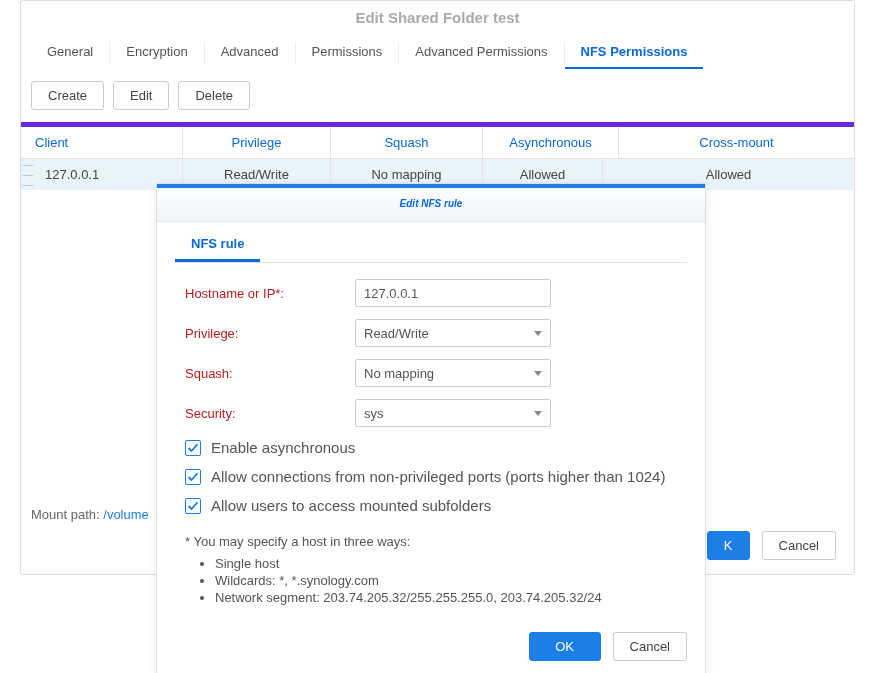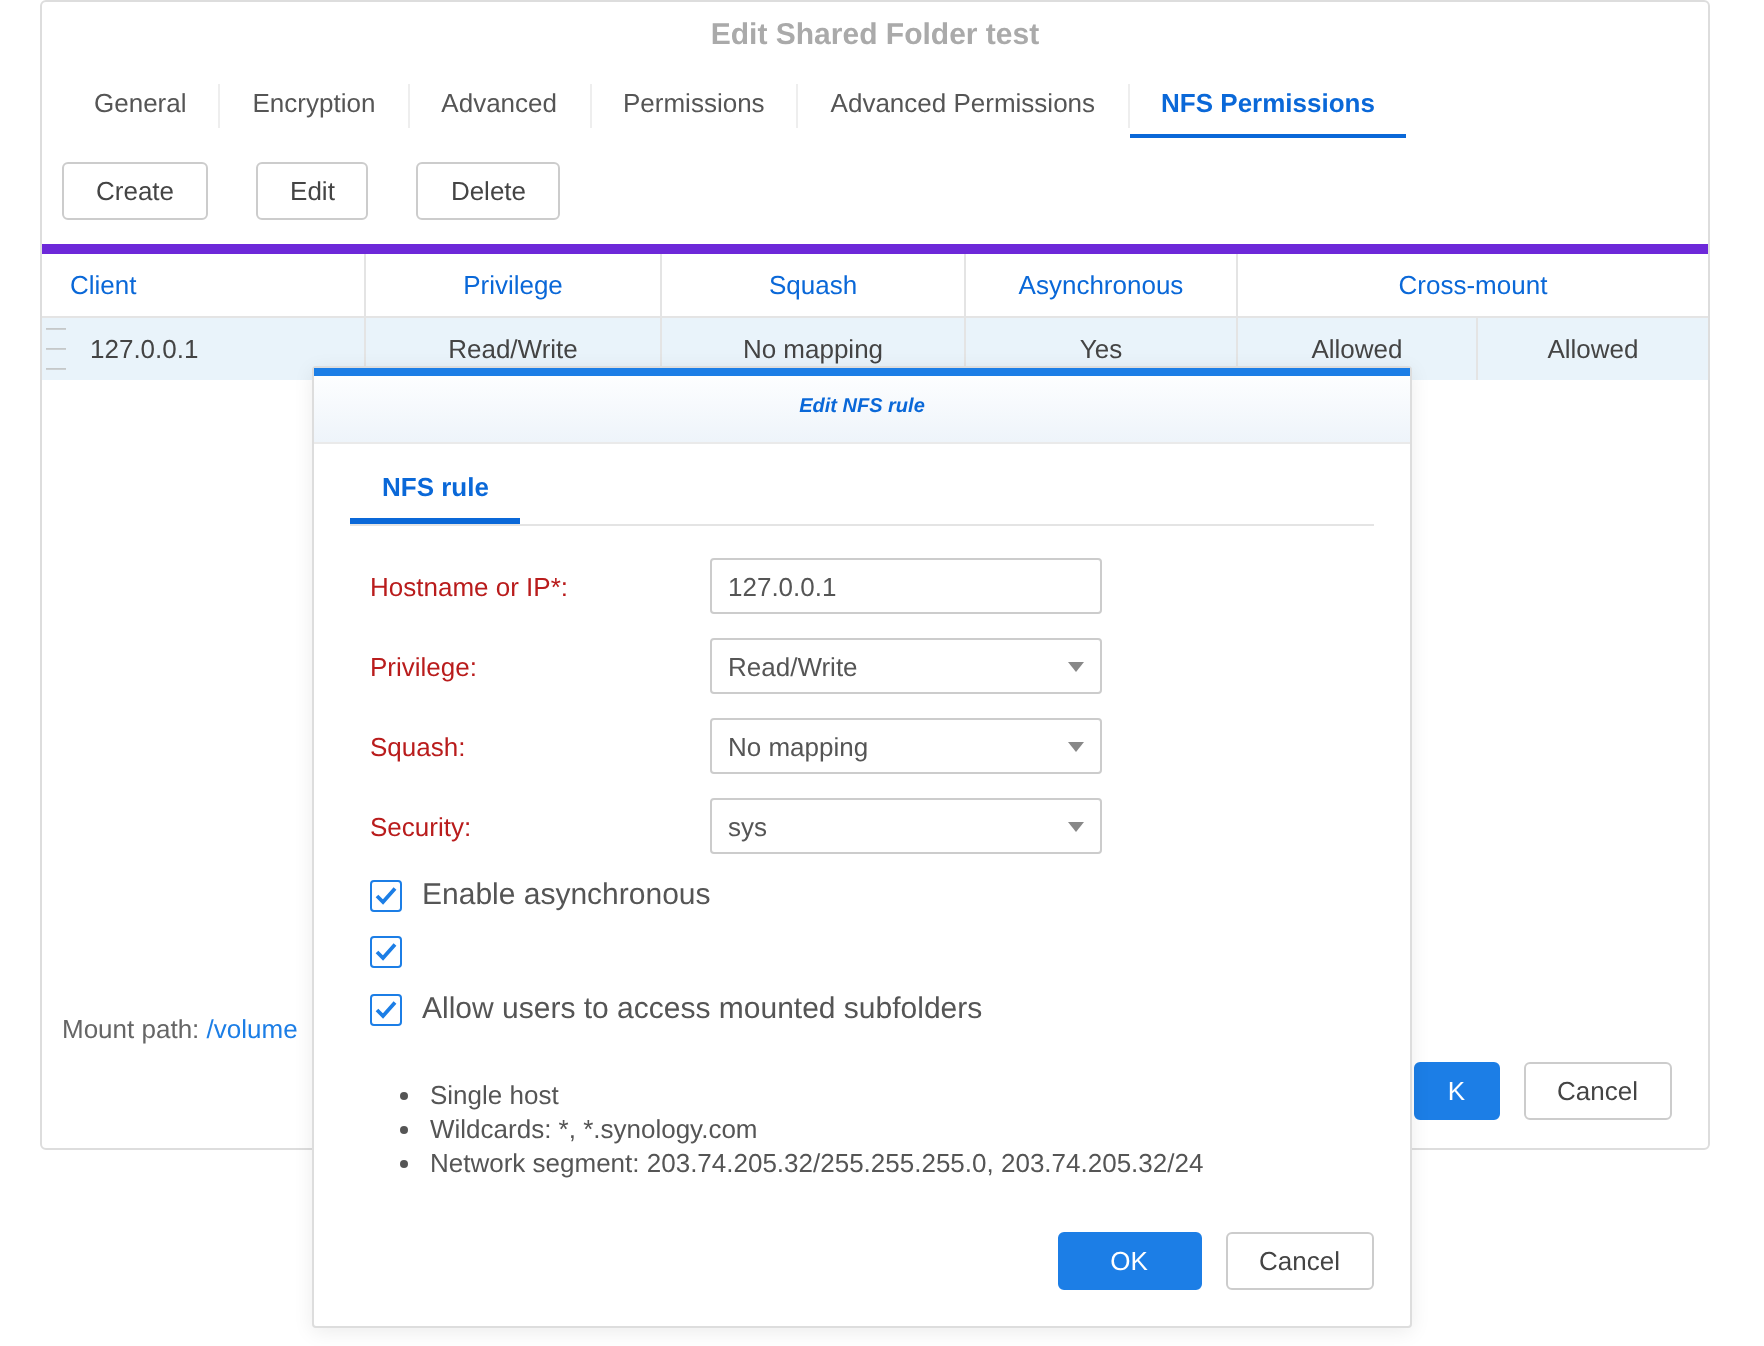--- a/index.html
+++ b/index.html
@@ -45,21 +45,21 @@
     text-align: right;
   }
   .tab.active {
     color: #0a68d8;
     font-weight: 600;
     border-bottom-color: #0a68d8;
   }
   .tab-sep { border-left: 1px solid #eee; height: 22px; margin-top: 6px; }
   .toolbar {
     display: flex;
-    gap: 24px;
+    gap: 9px;
     padding: 12px 10px;
   }
   .btn {
     border: 1px solid #ccc;
     background: #fff;
     color: #444;
     padding: 6px 16px;
     border-radius: 3px;
     font-size: 13px;
     cursor: pointer;
@@ -251,21 +251,20 @@
     <div class="td col-client">
       <div class="row-handle">
           <span>—</span>
           <span>—</span>
           <span>—</span>
         </div>
       <span style="margin-left:10px">127.0.0.1</span>
     </div>
     <div class="td col-priv">Read/Write</div>
     <div class="td col-squash">No mapping</div>
-    <div class="td col-async">Yes</div>
     <div class="td col-nonpriv">Allowed</div>
     <div class="td col-cross">Allowed</div>
   </div>
 
   <div class="mount-path">
     <span>Mount path: </span><span class="path-val">/volume</span>
   </div>
 
   <div class="main-buttons">
     <button class="btn primary">K</button>
@@ -321,32 +320,34 @@
     </div>
     <span>Enable asynchronous</span>
   </div>
 
   <div class="check-row">
     <div class="chk">
       <svg viewBox="0 0 16 16">
           <path d="M2 8 L6 12 L14 3" stroke="#1c7ee6" stroke-width="2.5" fill="none"></path>
         </svg>
     </div>
+    <span>Allow connections from non-privileged ports (ports higher than 1024)</span>
   </div>
 
   <div class="check-row">
     <div class="chk">
       <svg viewBox="0 0 16 16">
           <path d="M2 8 L6 12 L14 3" stroke="#1c7ee6" stroke-width="2.5" fill="none"></path>
         </svg>
     </div>
     <span>Allow users to access mounted subfolders</span>
   </div>
 
   <div class="note-block">
+    <div>* You may specify a host in three ways:</div>
     <ul>
       <li>Single host</li>
       <li>Wildcards: *, *.synology.com</li>
       <li>Network segment: 203.74.205.32/255.255.255.0, 203.74.205.32/24</li>
     </ul>
   </div>
 
   <div class="sub-buttons">
     <button class="btn primary">OK</button>
     <button class="btn">Cancel</button>

